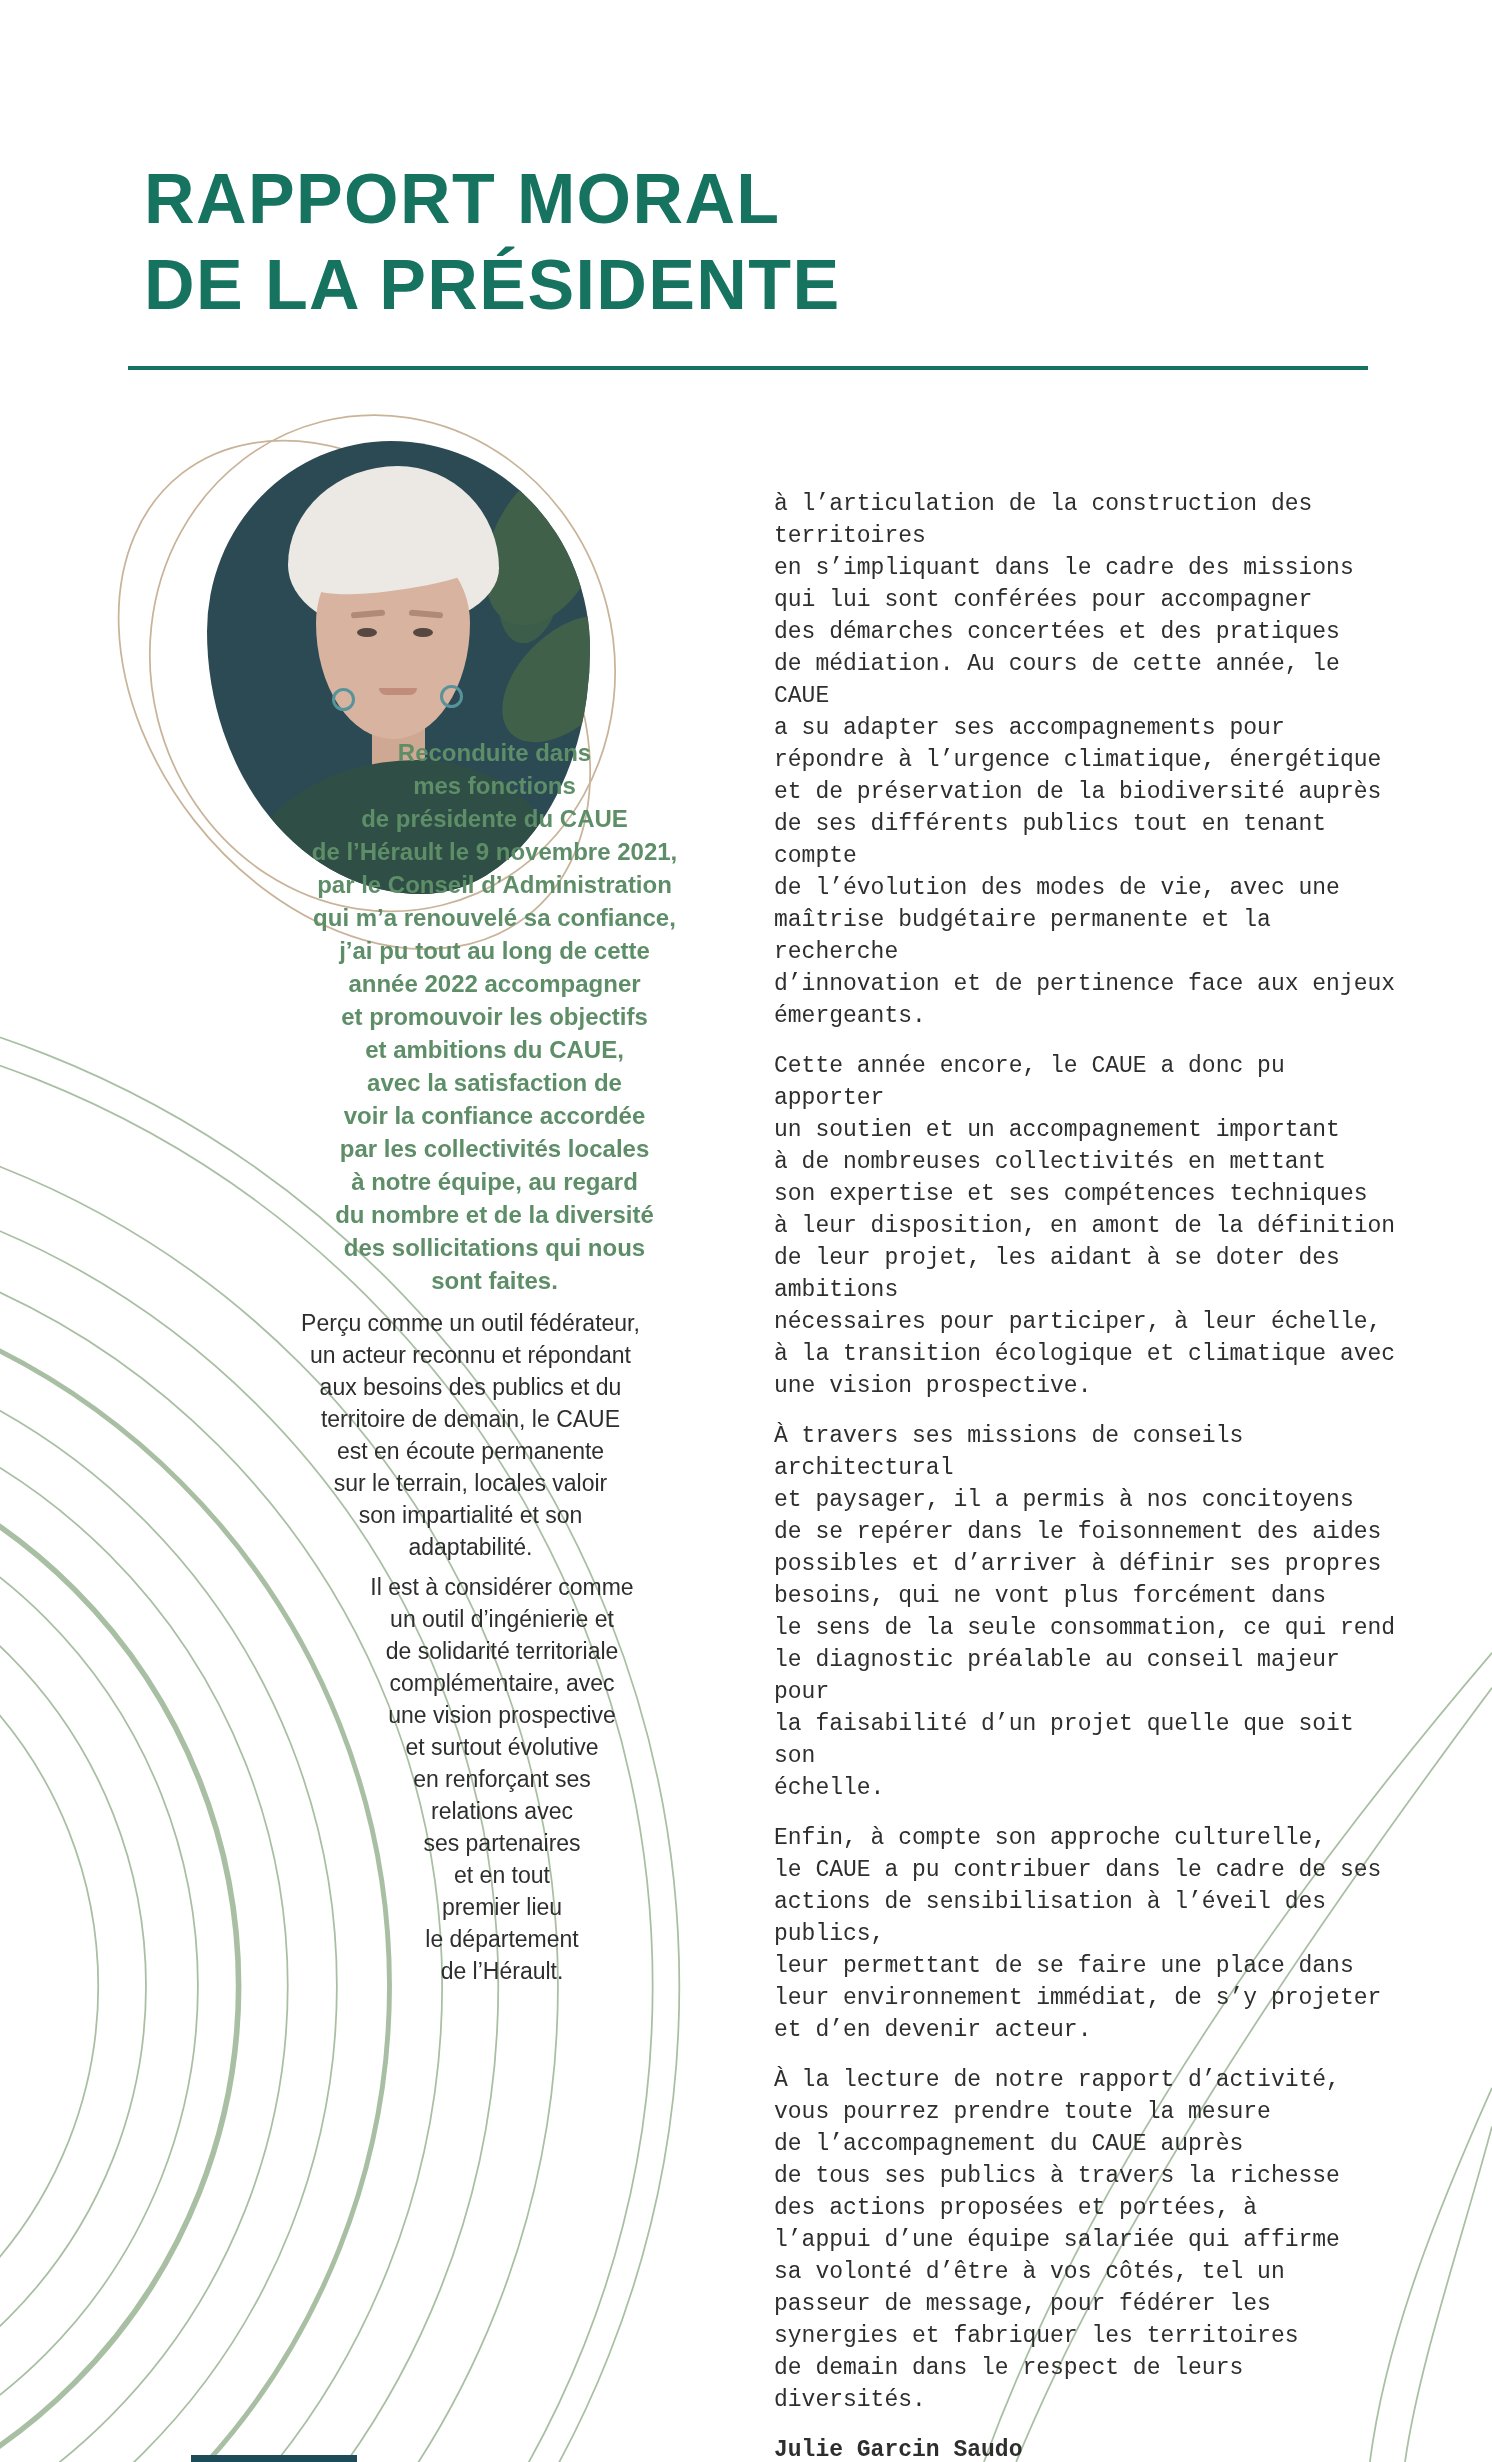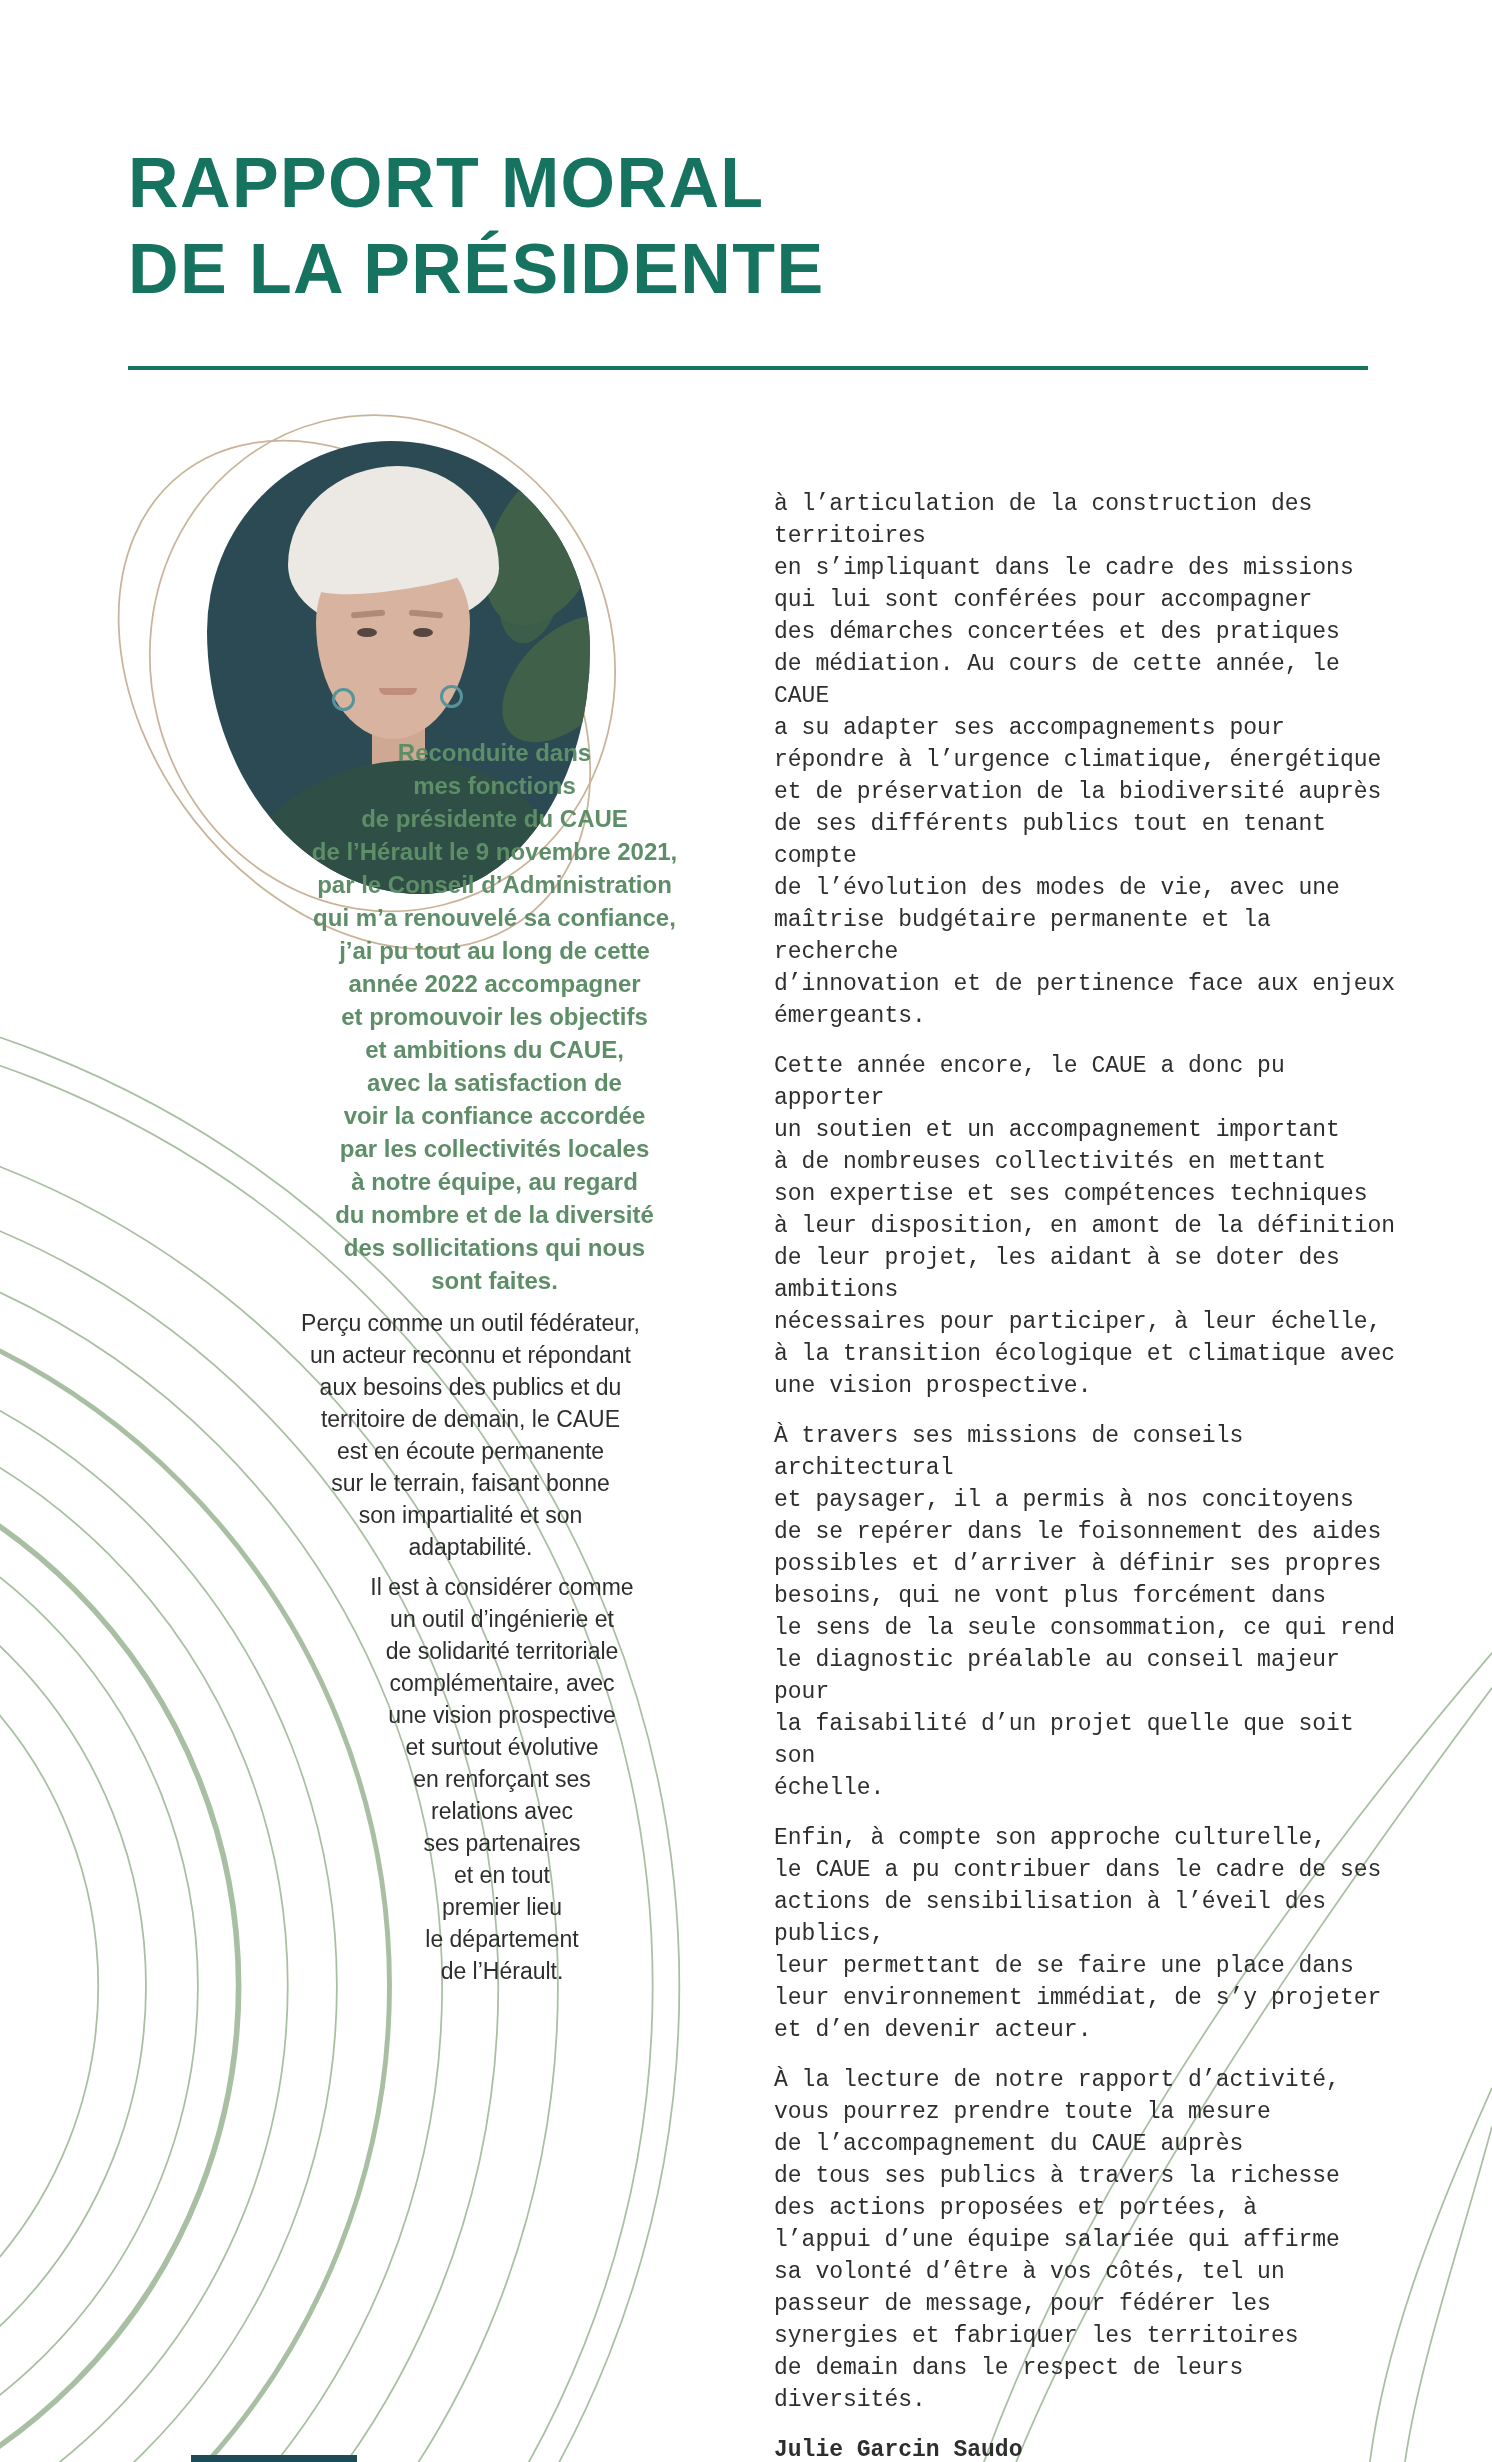--- a/index.html
+++ b/index.html
@@ -5,21 +5,21 @@
   html,body{margin:0;padding:0;background:#ffffff;}
   #page{
     position:relative;
     width:1492px;height:2462px;
     background:#ffffff;
     overflow:hidden;
     font-family:"Liberation Sans","DejaVu Sans",sans-serif;
   }
   svg.decor{position:absolute;left:0;top:0;width:1492px;height:2462px;pointer-events:none;}
   .title{
-    position:absolute;left:128px;top:140px;margin:0;
+    position:absolute;left:128px;top:140px;margin:16px;
     font-size:70px;line-height:86px;font-weight:700;
     letter-spacing:1.4px;white-space:pre-line;
   }
   .rule{position:absolute;left:128px;top:366px;width:1240px;height:3.5px;}
   
   .photo{
     position:absolute;left:207px;top:441px;width:383px;height:453px;
     border-radius:48% 52% 44% 56% / 42% 46% 54% 58%;
     overflow:hidden;
   }
@@ -136,21 +136,21 @@
 à notre équipe, au regard
 du nombre et de la diversité
 des sollicitations qui nous
 sont faites.</p>
 
   <p class="lp lp2" style="color: rgb(46, 46, 46);">Perçu comme un outil fédérateur,
 un acteur reconnu et répondant
 aux besoins des publics et du
 territoire de demain, le CAUE
 est en écoute permanente
-sur le terrain, faisant bonne
+sur le terrain, locales valoir
 son impartialité et son
 adaptabilité.</p>
   <p class="lp lp3" style="color: rgb(46, 46, 46);">Il est à considérer comme
 un outil d’ingénierie et
 de solidarité territoriale
 complémentaire, avec
 une vision prospective
 et surtout évolutive
 en renforçant ses
 relations avec

